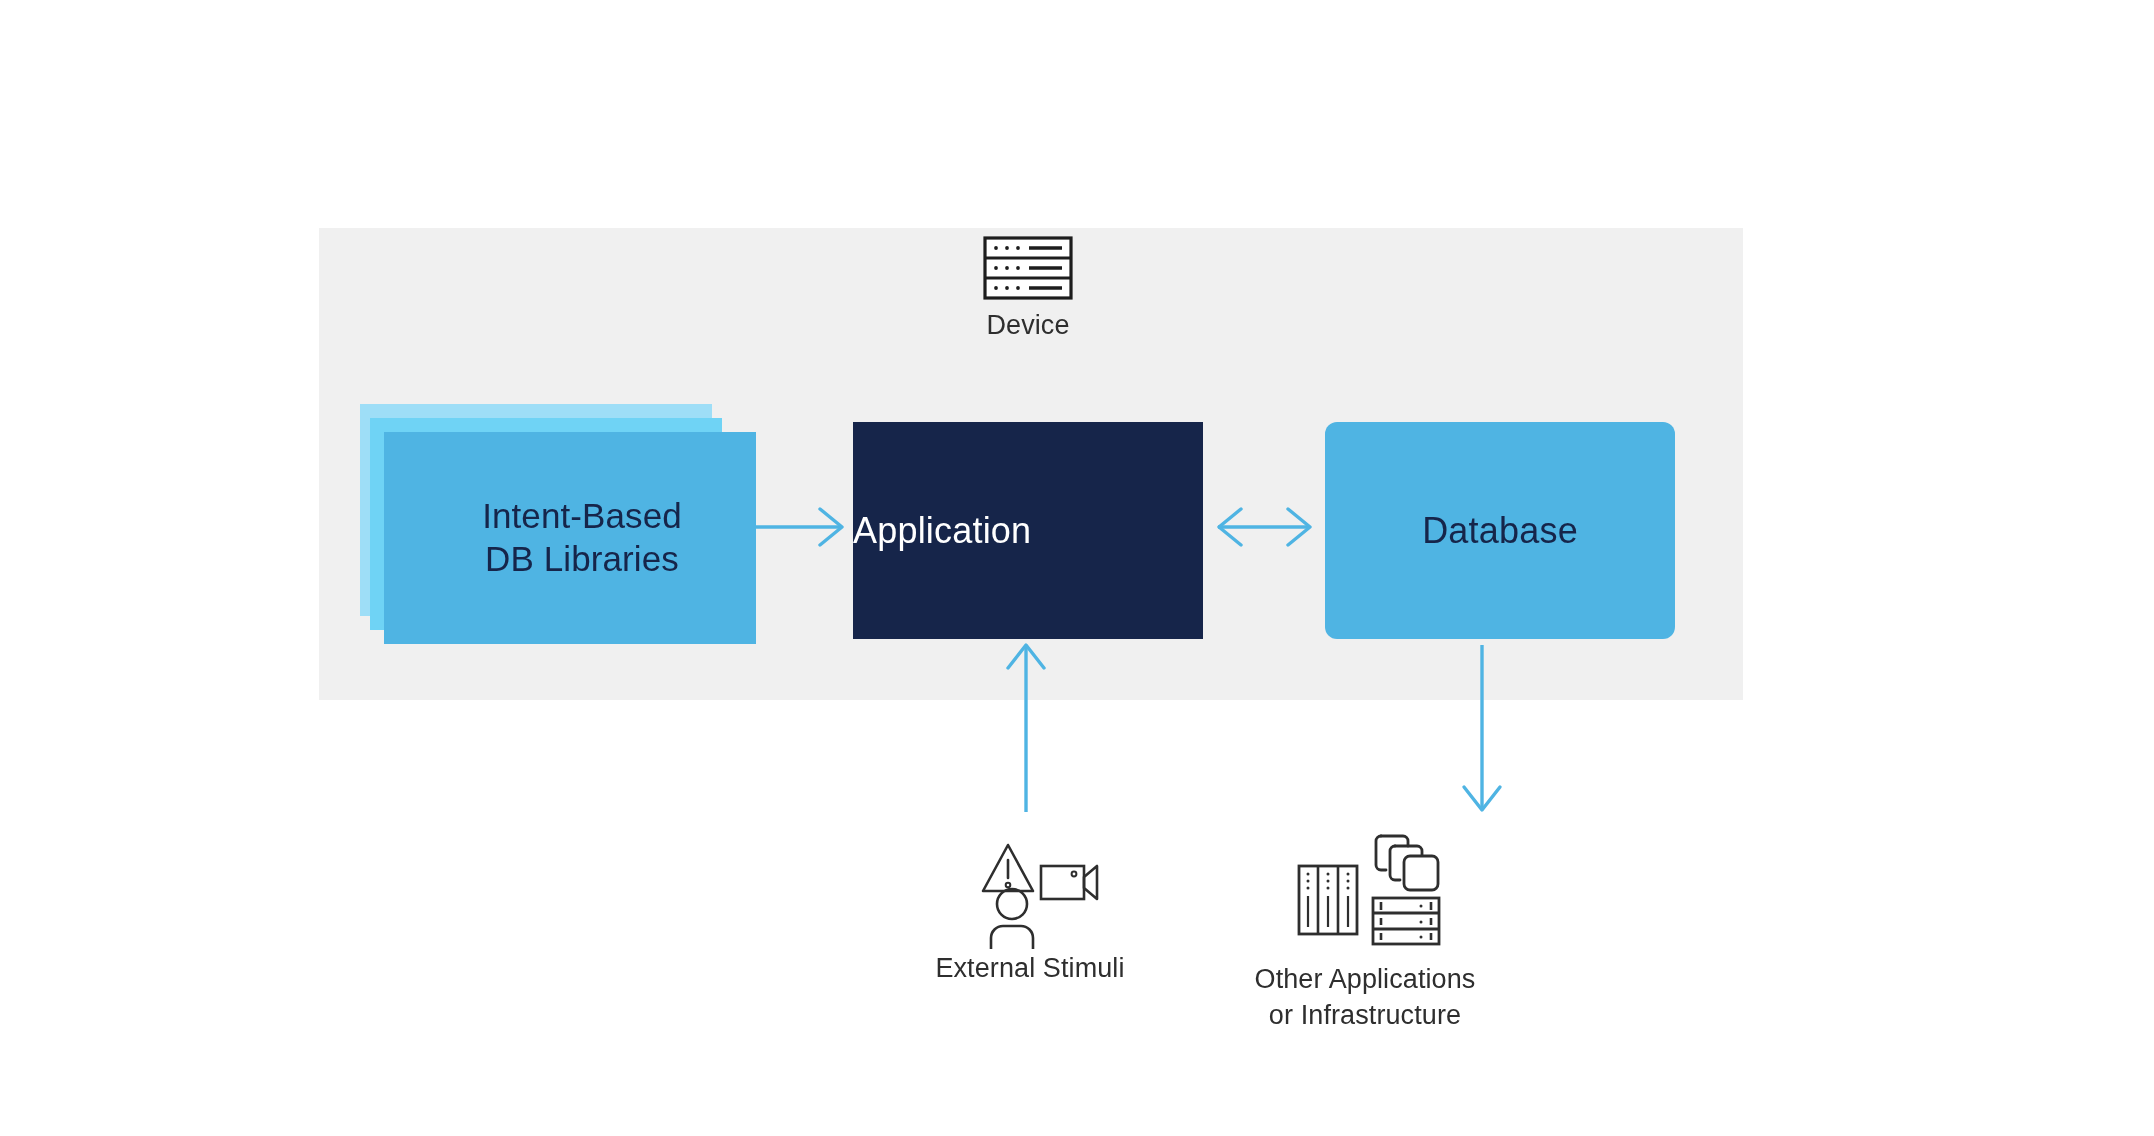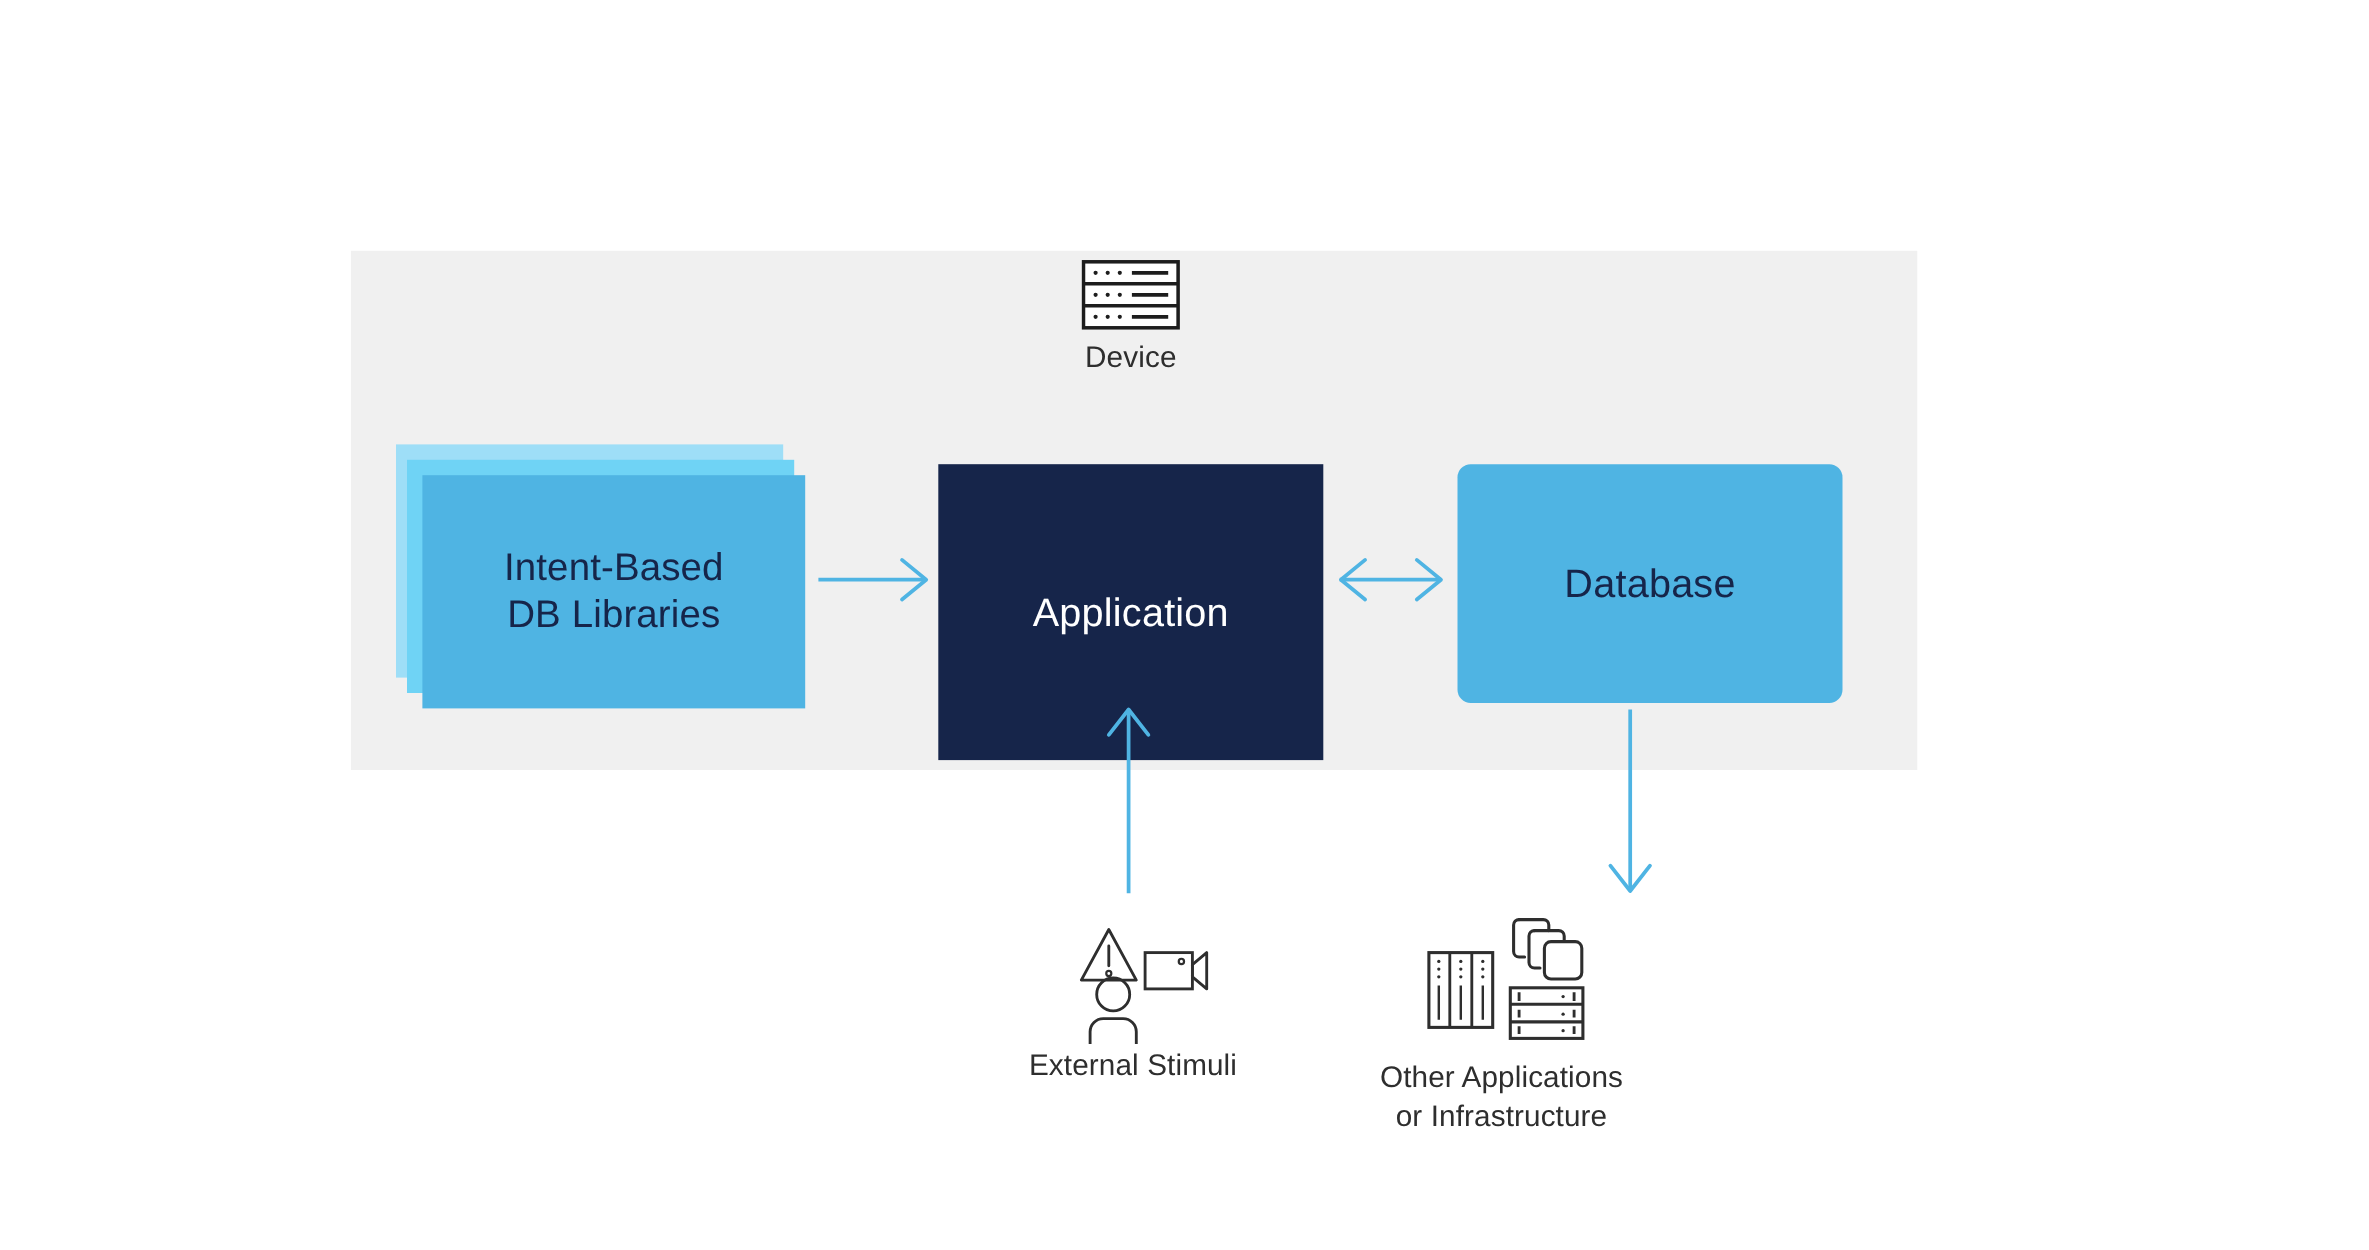--- a/index.html
+++ b/index.html
@@ -47,36 +47,37 @@
     left: 10px; top: 14px; width: 352px; height: 212px;
     background: #6fd3f5;
   }
   .stack .sheet-front {
     left: 24px; top: 28px; width: 348px; height: 212px;
     background: #4fb4e3;
     display: flex;
     align-items: center;
     justify-content: center;
     text-align: center;
+    padding-left: 24px;
   }
   .stack .sheet-front .label {
     color: #16254a;
     font-size: 35px;
     line-height: 1.22;
     font-weight: 400;
     letter-spacing: 0.1px;
     white-space: pre-line;
   }
 
   
   .app-box {
     left: 853px; top: 422px;
-    width: 350px; height: 269px;
+    width: 350px; height: 217px;
     background: #16254a;
-    display: flex; align-items: center; justify-content: center;
+    display: flex; align-items: center; justify-content: flex-start;
   }
   .app-box .label {
     color: #ffffff;
     font-size: 36px;
     font-weight: 400;
     letter-spacing: 0.2px;
   }
 
   
   .db-box {

